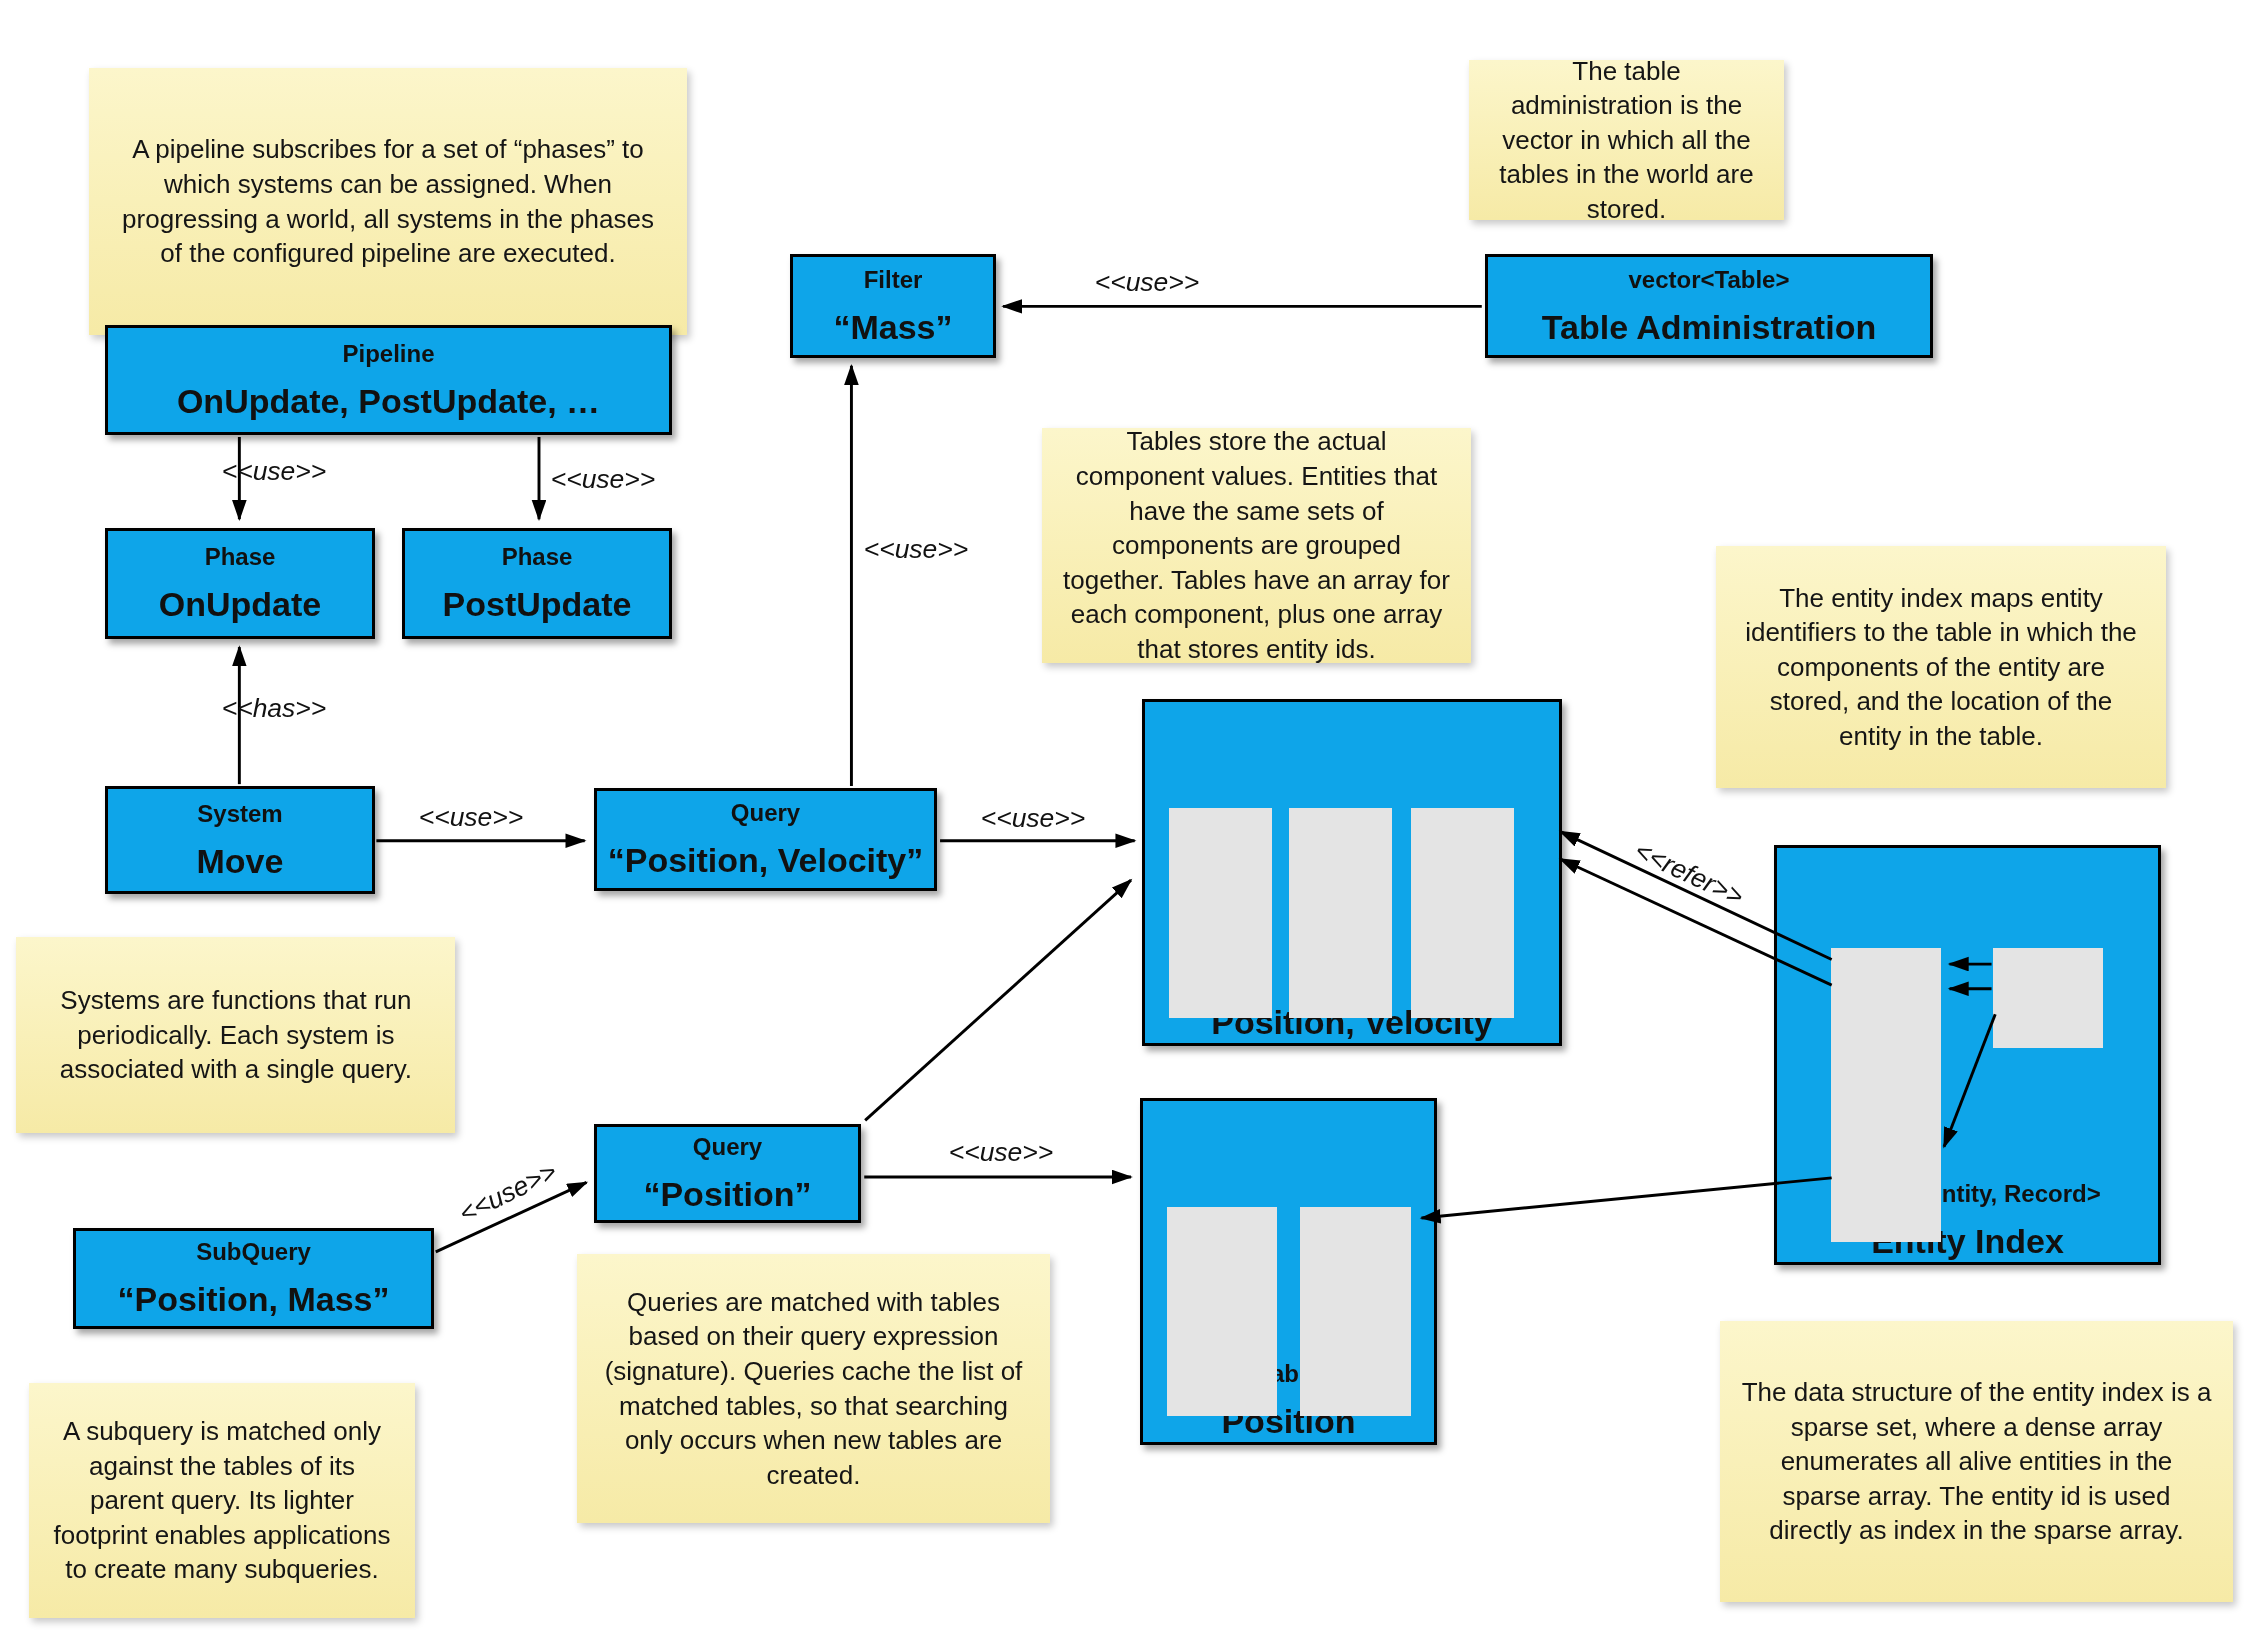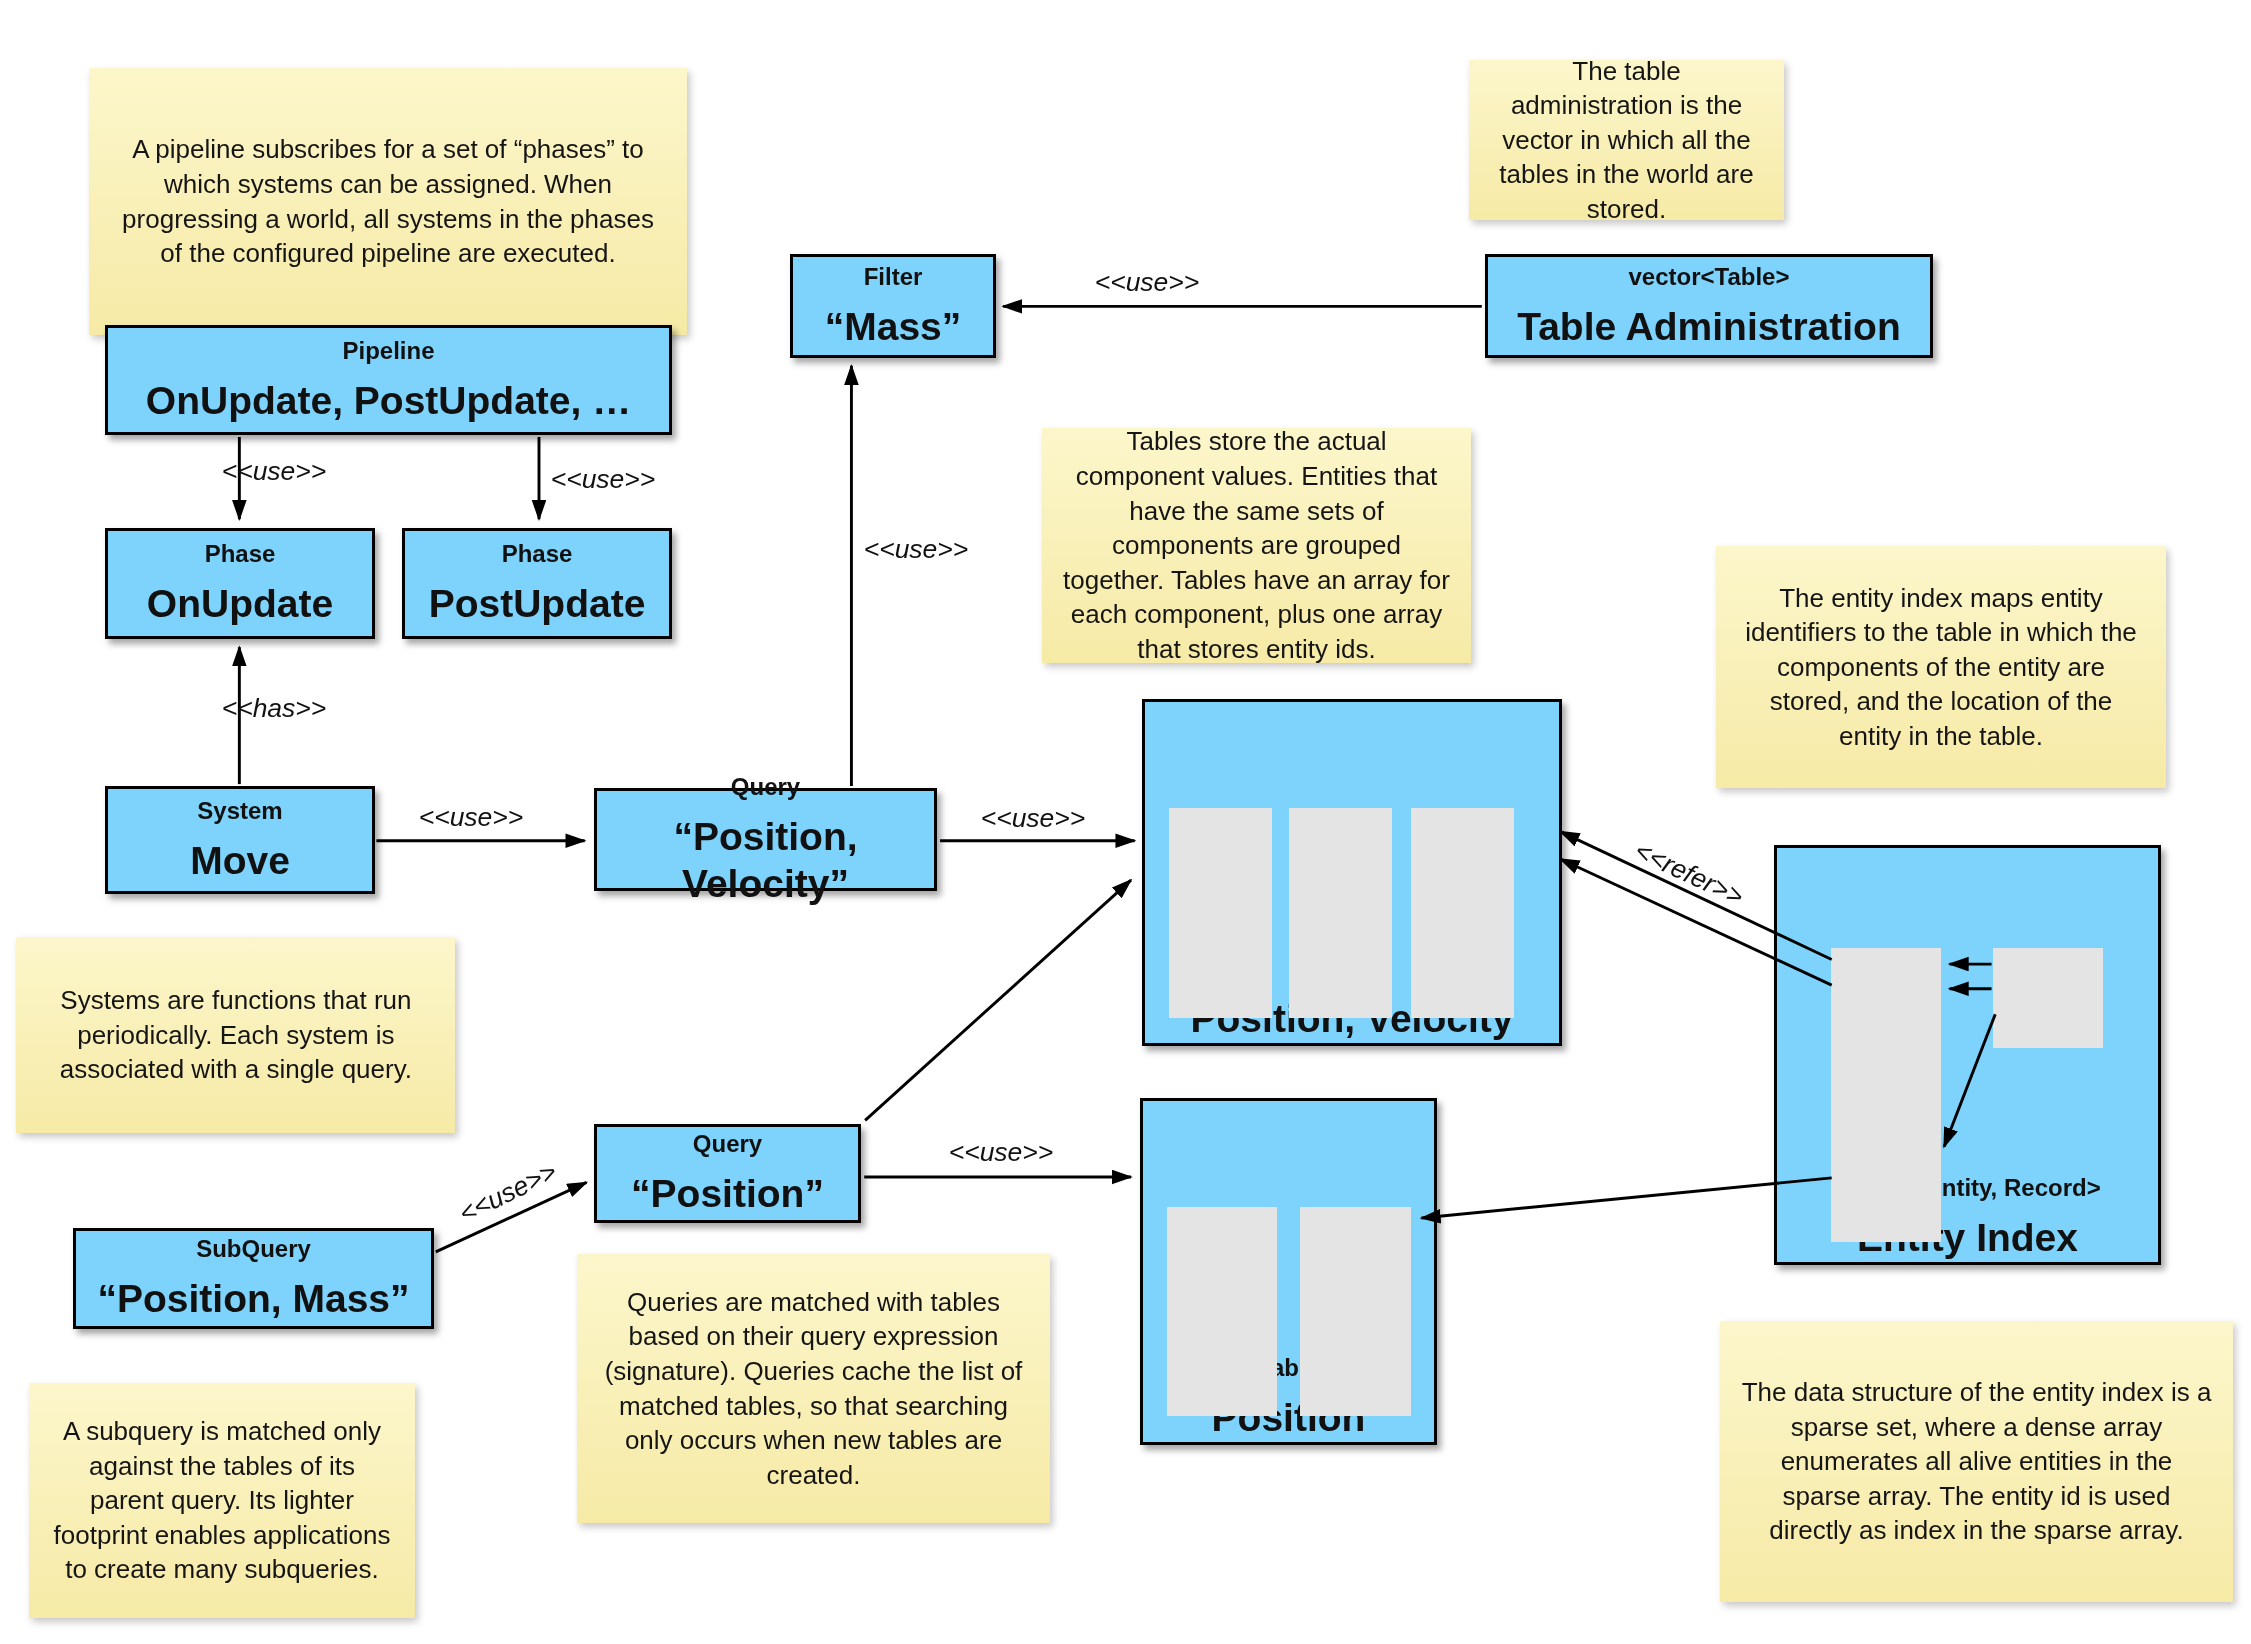--- a/index.html
+++ b/index.html
@@ -8,28 +8,28 @@
     font-family:"Liberation Sans","DejaVu Sans",sans-serif;color:#111;overflow:hidden;
   }
   .note{
     position:absolute;z-index:1;box-sizing:border-box;
     display:flex;align-items:center;justify-content:center;text-align:center;
     background:linear-gradient(180deg,#fcf6cb 0%,#f6eaa6 100%);
     box-shadow:2.7px 3.7px 7.3px rgba(0,0,0,0.22);
     font-size:26px;line-height:1.33;padding:14.6px 20px;color:#151515;
   }
   .box{
-    position:absolute;z-index:2;box-sizing:border-box;background:#7dd3fc;
+    position:absolute;z-index:2;box-sizing:border-box;background:#0ea5e9;
     border:3.7px solid #000;box-shadow:3.7px 4.6px 6.4px rgba(0,0,0,0.35);
     display:flex;flex-direction:column;align-items:center;justify-content:center;
     text-align:center;
   }
   .box.tbox{justify-content:flex-end;padding-top:24px;}
   .stereo{font-size:24px;font-weight:700;line-height:1.25;}
-  .bname{font-size:39px;font-weight:700;line-height:1.2;margin-top:12px;}
+  .bname{font-size:34px;font-weight:700;line-height:1.2;margin-top:12px;}
   .bar{position:absolute;background:#e4e4e4;}
   .edges{position:absolute;left:0;top:0;z-index:5;pointer-events:none;}
   .elabel{
     position:absolute;z-index:6;font-size:26.5px;font-style:italic;white-space:nowrap;
     transform:translate(-50%,-50%);color:#111;
   }
   .elabel.rot-use{transform:translate(-50%,-50%) rotate(-26deg);}
   .elabel.rot-refer{transform:translate(-50%,-50%) rotate(25deg);}
 </style>
 </head>

